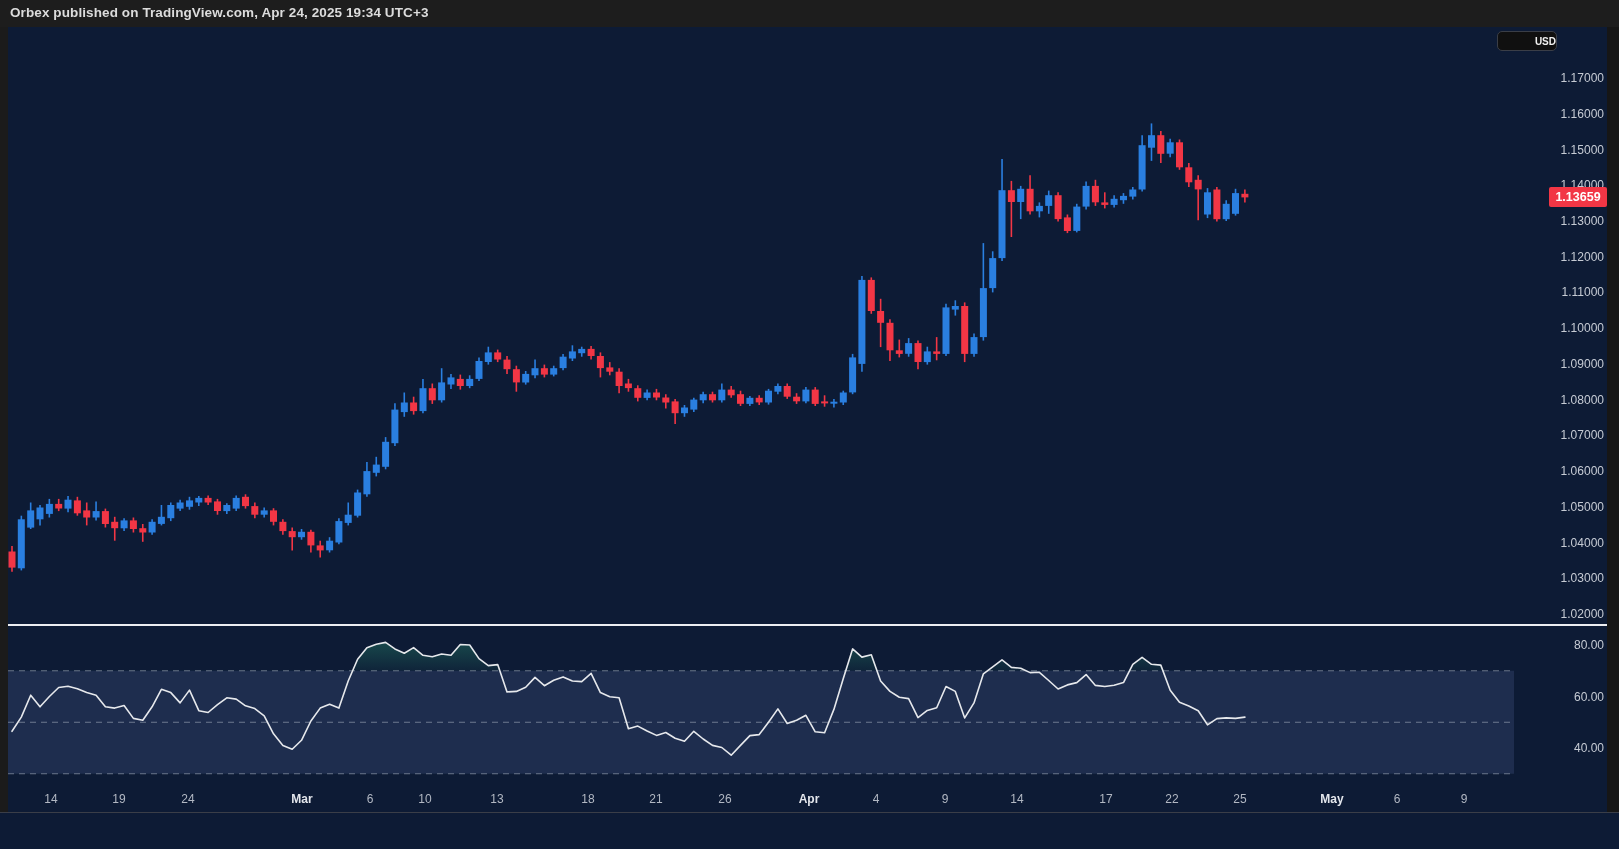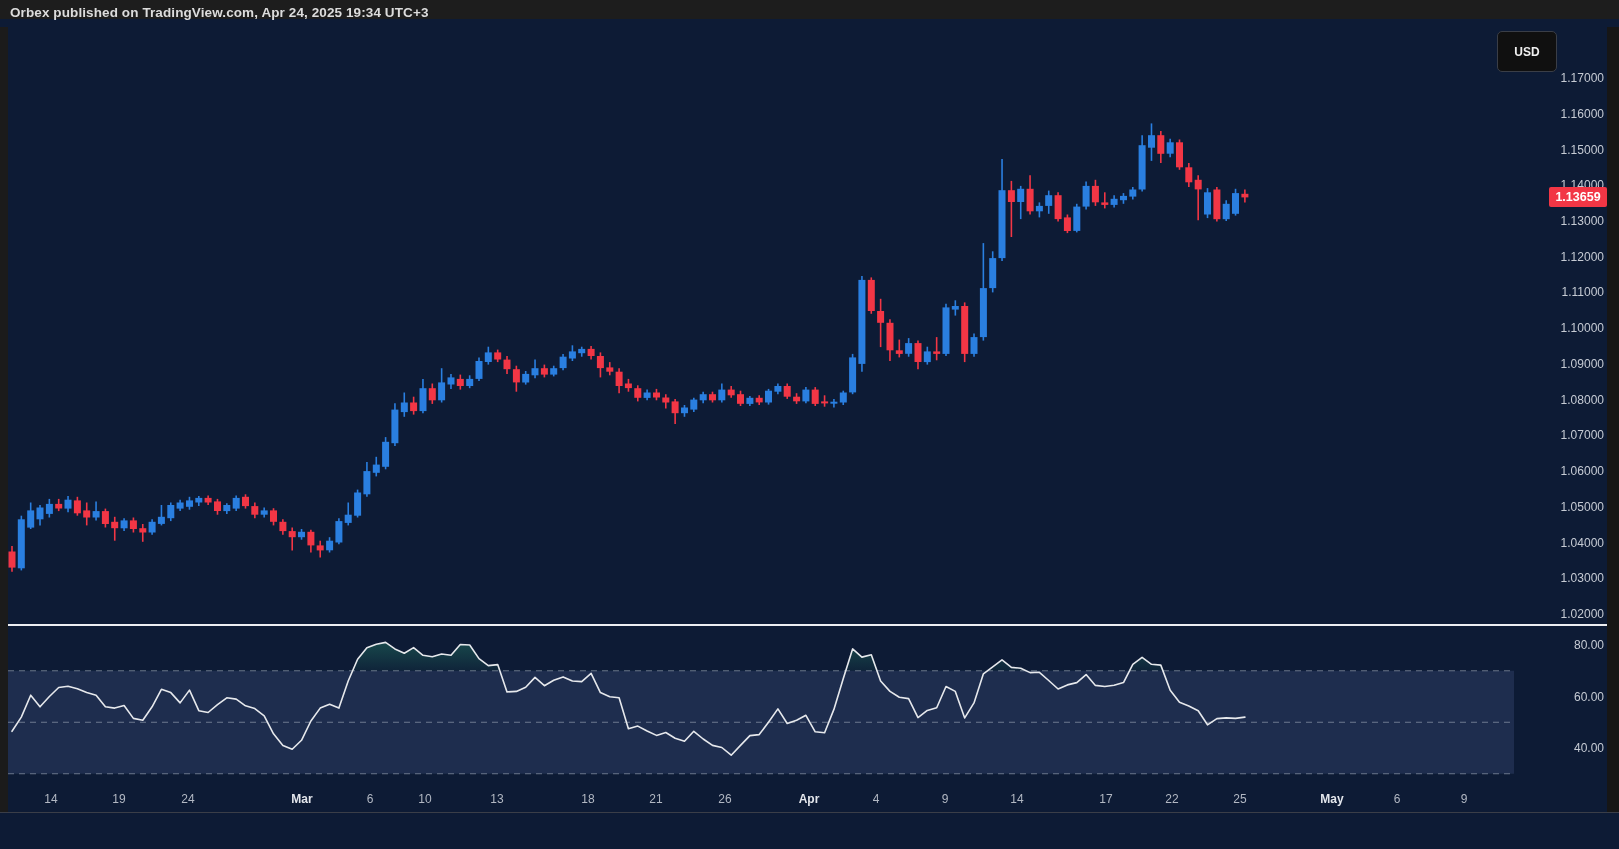--- a/index.html
+++ b/index.html
@@ -1,35 +1,35 @@
 <!DOCTYPE html>
 <html><head>
 <meta charset="utf-8">
 <style>
   html,body{margin:0;padding:0;background:#000;}
   #stage{position:relative;width:1619px;height:849px;overflow:hidden;
          font-family:"Liberation Sans",sans-serif;background:#0d1b35;}
   
-  #topbar{position:absolute;left:0;top:0;width:1619px;height:19px;background:#1d1d1d;}
+  #topbar{position:absolute;left:0;top:0;width:1619px;height:27px;background:#1d1d1d;}
   #topbar .pubtext{position:absolute;left:10px;top:5px;font-size:13.5px;font-weight:700;
                    color:#dcdcdc;letter-spacing:.1px;white-space:nowrap;}
   
   #chartbg{position:absolute;left:0;top:27px;width:1619px;height:786px;background:#0d1b35;}
   #leftstrip{position:absolute;left:0;top:27px;width:8px;height:786px;background:#1b1b1b;}
   #rightstrip{position:absolute;left:1607px;top:27px;width:12px;height:786px;background:#161616;}
   #svgwrap{position:absolute;left:0;top:0;width:1378px;height:849px;}
   svg text{font-family:"Liberation Sans",sans-serif;}
   .ptick{fill:#c6cbd4;font-size:12px;}
   .rtick{fill:#c6cbd4;font-size:12px;}
   .ttick{fill:#b2b8c3;font-size:12px;}
   .ttick.major{fill:#e3e6ec;font-weight:700;}
   
-  #usdbadge{position:absolute;left:1497px;top:31px;width:60px;height:41px;background:#101010;
-            border:1px solid #3a3e47;border-radius:5px;color:#f0f0f0;font-size:12px;font-weight:700;
-            display:flex;align-items:center;justify-content:center;box-sizing:border-box;}
+  #usdbadge{position:absolute;left:1497px;top:31px;width:60px;height:20px;background:#101010;
+            border:1px solid #3a3e47;border-radius:5px;color:#f0f0f0;font-size:10px;font-weight:700;
+            display:flex;align-items:center;justify-content:flex-end;box-sizing:border-box;}
   
   #pricebadge{position:absolute;left:1549px;top:187px;width:58px;height:20px;background:#f23645;
               border-radius:2px;color:#fff;font-size:12.5px;font-weight:700;
               display:flex;align-items:center;justify-content:center;}
   
   #bottomline{position:absolute;left:0;top:812px;width:1619px;height:1px;background:#3a3e48;}
   #footer{position:absolute;left:0;top:813px;width:1619px;height:36px;background:#1d1d1d;}
   #tvlogo{position:absolute;left:11px;top:9px;width:24px;height:18px;}
   #tvbrand{position:absolute;left:38px;top:7px;font-size:16px;font-weight:600;color:#d5d7db;}
   

